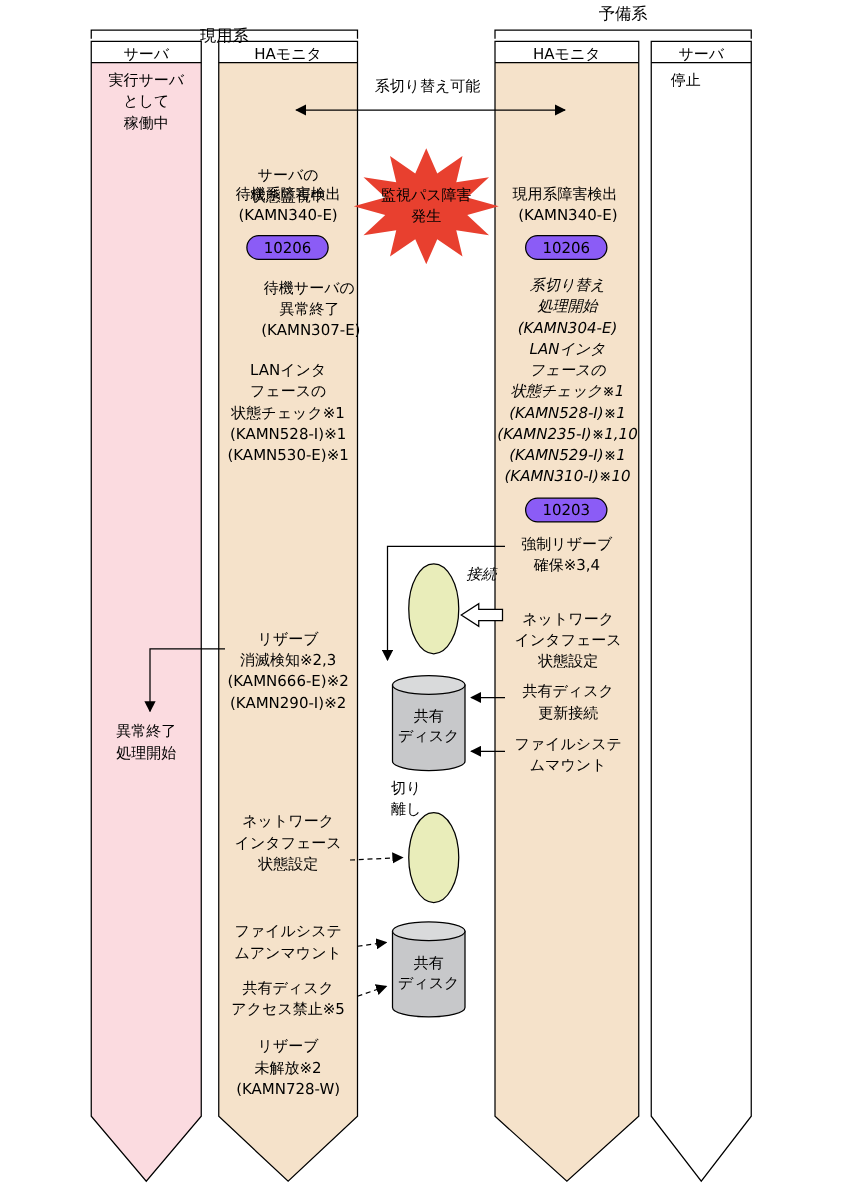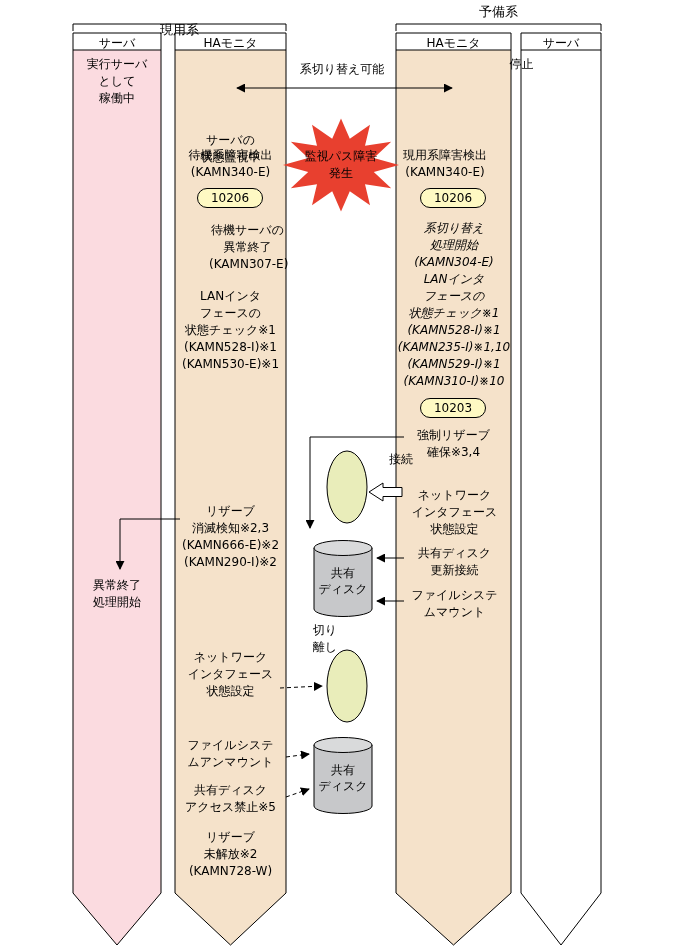--- a/index.html
+++ b/index.html
@@ -7,21 +7,21 @@
   body { font-family:"DejaVu Sans", sans-serif; color:#000; }
   .stage { position:relative; width:683px; height:947px; background:#fff; overflow:hidden; }
   .stage svg { position:absolute; left:0; top:0; }
   .txt {
     position:absolute; font-size:12px; line-height:17px;
     text-align:center; white-space:pre; color:#000;
   }
   .group-label { font-size:13px; }
   .lane-title { font-size:12px; line-height:15px; }
   .code-oval {
-    position:absolute; width:66px; height:20px; background:#fef9c3;
+    position:absolute; width:66px; height:20px; background:#8b5cf6;
     border:1px solid #000; border-radius:10px;
     font-size:12px; line-height:18px; text-align:center;
   }
 </style>
 </head>
 <body>
 
 <div class="stage">
 
   <svg width="683" height="947" viewBox="0 0 683 947">
@@ -129,21 +129,21 @@
 インタフェース
 状態設定</div>
   <div class="txt" style="left:175px; top:737px; width:111px;">ファイルシステ
 ムアンマウント</div>
   <div class="txt" style="left:175px; top:782px; width:111px;">共有ディスク
 アクセス禁止※5</div>
   <div class="txt" style="left:175px; top:829px; width:111px;">リザーブ
 未解放※2
 (KAMN728-W)</div>
 
-  <div class="txt" style="left:396px; top:147px; width:98px;">現用系障害検出
+  <div class="txt" style="left:396px; top:147px; width:98px;text-align:right;">現用系障害検出
 (KAMN340-E)</div>
   <div class="code-oval" style="left:420px; top:188px;">10206</div>
   <div class="txt" style="left:394px; top:220px; width:120px;font-style:italic;">系切り替え
 処理開始
 (KAMN304-E)
 LANインタ
 フェースの
 状態チェック※1
 (KAMN528-I)※1
 (KAMN235-I)※1,10
@@ -153,25 +153,25 @@
   <div class="txt" style="left:396px; top:427px; width:115px;">強制リザーブ
 確保※3,4</div>
   <div class="txt" style="left:398px; top:487px; width:113px;">ネットワーク
 インタフェース
 状態設定</div>
   <div class="txt" style="left:398px; top:545px; width:113px;">共有ディスク
 更新接続</div>
   <div class="txt" style="left:398px; top:587px; width:113px;">ファイルシステ
 ムマウント</div>
 
-  <div class="txt" style="left:492px; top:56px; width:59px;">停止</div>
+  <div class="txt" style="left:519px; top:56px; width:59px;">停止</div>
 
   <div class="txt" style="left:283px; top:148px; width:116px;">監視パス障害
 発生</div>
-  <div class="txt" style="left:384px; top:451px; width:34px;">接続</div>
+  <div class="txt" style="left:368px; top:451px; width:34px;font-style:italic;">接続</div>
   <div class="txt" style="left:304px; top:622px; width:42px;">切り
 離し</div>
   <div class="txt" style="left:314px; top:565px; width:58px; line-height:16px;">共有
 ディスク</div>
   <div class="txt" style="left:314px; top:762px; width:58px; line-height:16px;">共有
 ディスク</div>
 
 </div>
 
 </body></html>

